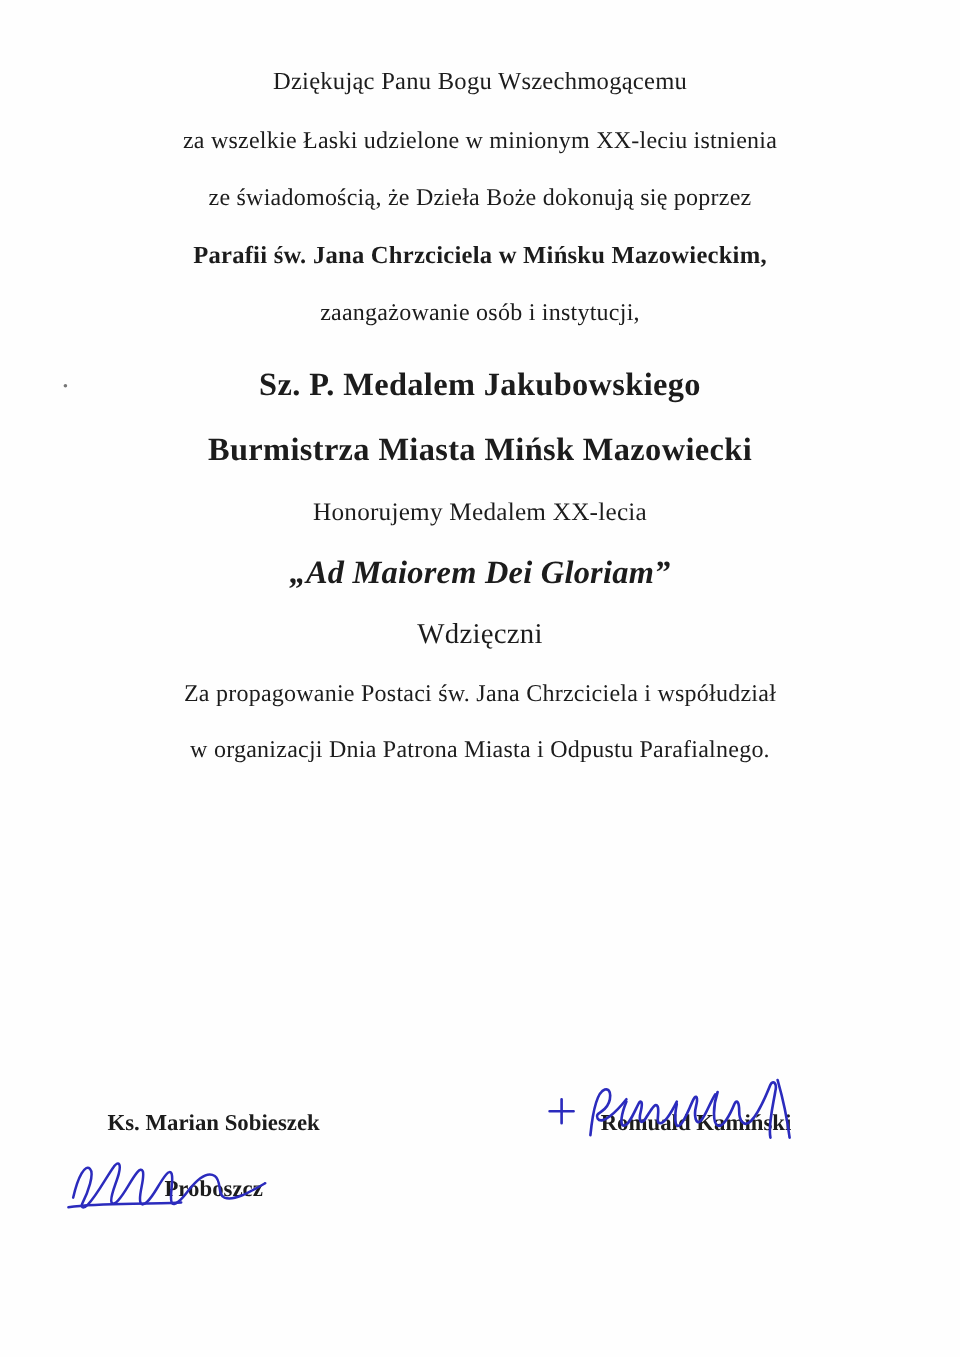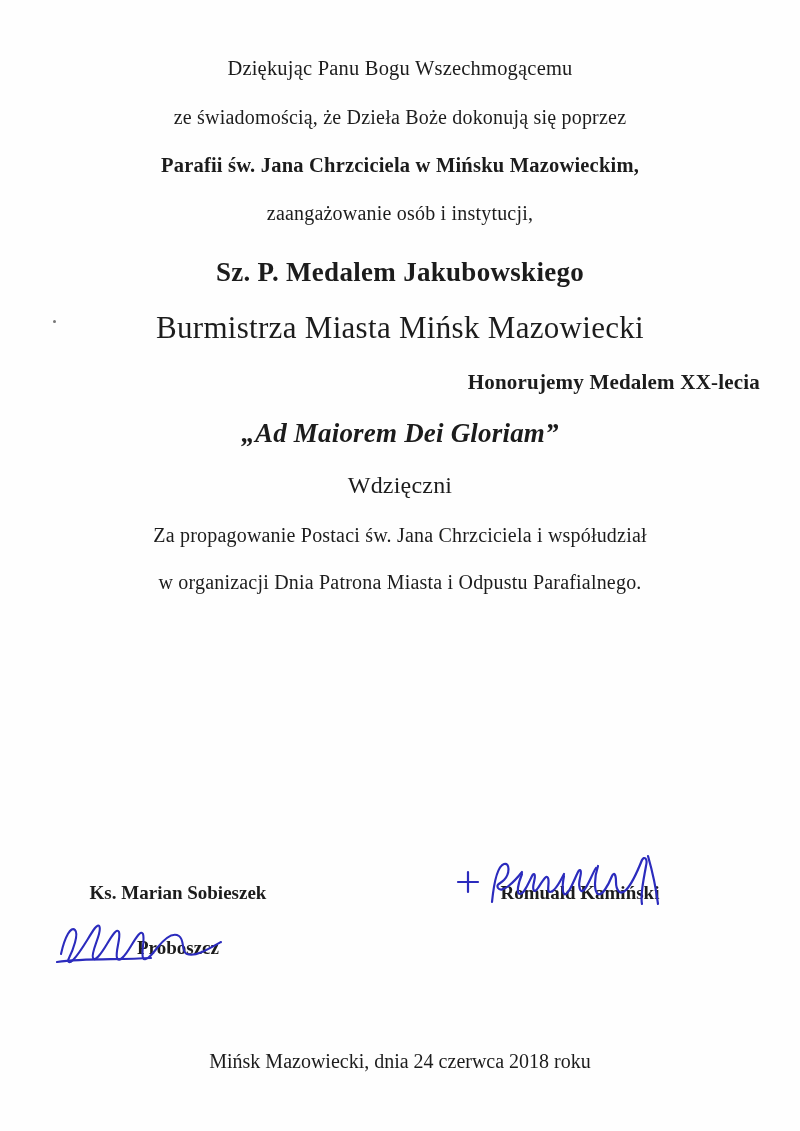--- a/index.html
+++ b/index.html
@@ -40,46 +40,45 @@
   .line.bold {
     font-weight: bold;
     font-size: 20.5px;
   }
   .line.big {
     font-weight: bold;
     font-size: 27px;
     letter-spacing: 0.3px;
   }
   .line.big2 {
-    font-weight: normal;
-    font-size: 31px;
+    font-weight: bold;
+    font-size: 27px;
     letter-spacing: 0.3px;
   }
   .line.medal {
     font-size: 21px;
-    font-weight: bold;
-    text-align: right;
+    font-weight: normal;
   }
   .line.motto {
     font-weight: bold;
     font-style: italic;
     font-size: 27px;
   }
   .line.grateful {
     font-size: 24px;
   }
   .spacer-md { height: 26px; }
   .spacer-lg { height: 34px; }
 
   
   .sig-area {
     position: absolute;
     left: 0;
     right: 0;
-    top: 860px;
+    top: 904px;
     height: 180px;
   }
   .sig-left {
     position: absolute;
     left: 38px;
     top: 22px;
     width: 280px;
     text-align: center;
   }
   .sig-right {
@@ -143,20 +142,21 @@
 </style>
 </head>
 <body>
 
 <div class="certificate">
 
   <div class="dot-mark"></div>
 
   <div class="body-text">
     <div class="line thanks sp-1">Dziękując Panu Bogu Wszechmogącemu</div>
+    <div class="line sp-1">za wszelkie Łaski udzielone w minionym XX-leciu istnienia</div>
     <div class="line sp-1">ze świadomością, że Dzieła Boże dokonują się poprzez</div>
     <div class="line bold sp-1">Parafii św. Jana Chrzciciela w Mińsku Mazowieckim,</div>
     <div class="line">zaangażowanie osób i instytucji,</div>
     <div class="spacer-lg"></div>
     <div class="line big">Sz. P. Medalem Jakubowskiego</div>
     <div class="spacer-md"></div>
     <div class="line big2">Burmistrza Miasta Mińsk Mazowiecki</div>
     <div class="spacer-md"></div>
     <div class="line medal">Honorujemy Medalem XX-lecia</div>
     <div class="spacer-md"></div>
@@ -193,15 +193,14 @@
         <path d="M40,54 C42,34 46,18 52,16 C58,14 58,26 52,32 C48,36 44,36 46,40 C50,46 62,34 70,24"></path>
         <path d="M70,26 C66,36 64,46 68,46 C72,46 76,36 80,28 C82,24 84,26 82,34 C80,42 82,46 86,40 C90,34 94,26 96,30 C98,34 94,44 98,44 C102,44 108,34 112,26"></path>
         <path d="M112,28 C110,38 110,48 114,46 C118,44 122,32 126,24 C128,20 130,22 128,30 C126,38 128,46 132,42 C136,38 140,26 144,20"></path>
         <path d="M146,18 C142,30 142,44 146,46 C150,48 156,38 160,28 C162,24 164,26 164,34 C164,42 168,48 174,42 C180,36 186,22 190,12 C192,8 196,10 194,18 C192,30 188,46 190,56"></path>
         <path d="M196,8 C200,22 204,40 206,56"></path>
       </g>
     </svg>
 
   </div>
 
-  <div class="footer">Mińsk Mazowiecki,  dnia 24 czerwca 2018 roku</div>
 
 </div>
 
 </body></html>

